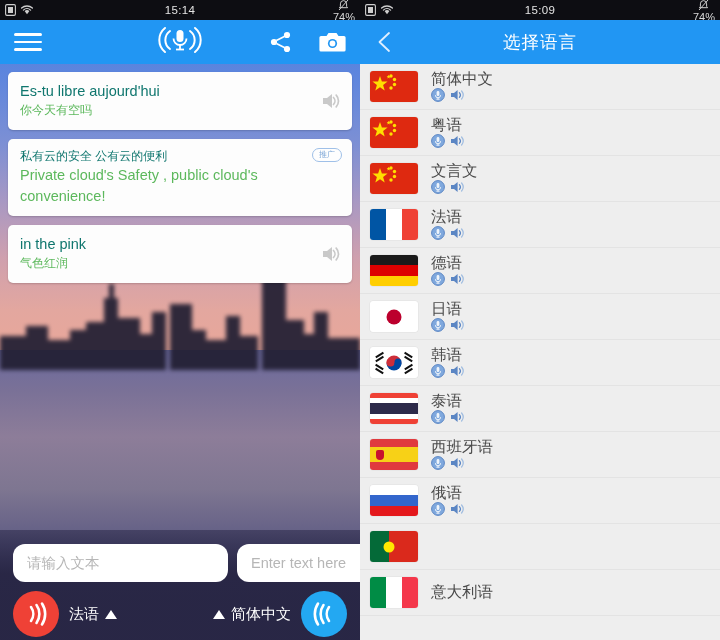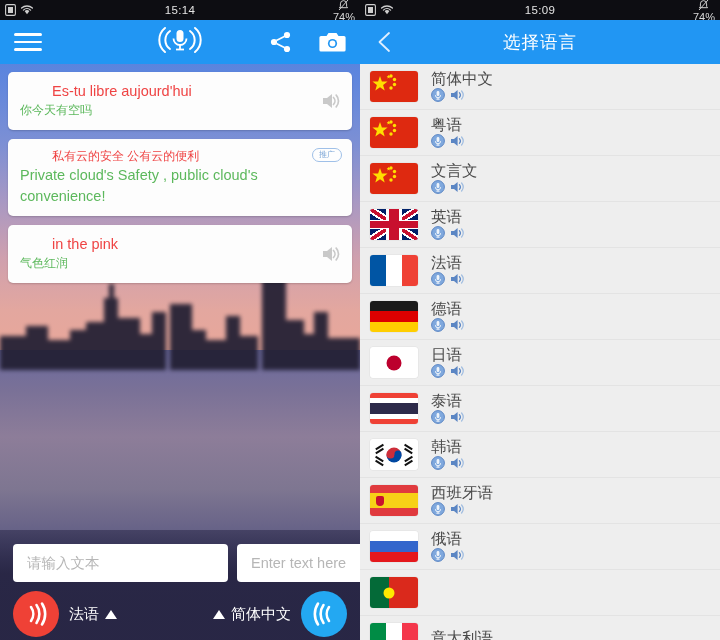--- a/index.html
+++ b/index.html
@@ -71,22 +71,22 @@
   .bld { position:absolute; bottom:0; background:#221f33; }
 
   
   .cards { position:relative; z-index:3; padding:8px 8px 0 8px; }
   .card {
     background:#fdfdfd; border-radius:5px; margin-bottom:9px;
     padding:9px 12px; position:relative; min-height:58px;
     box-shadow:0 1px 2px rgba(0,0,0,.18);
   }
   .card .src {
-    color:#ef4444; font-size:14.5px; line-height:1.45;
-    padding-right:36px; word-break:break-word;margin-left:32px;
+    color:#0f766e; font-size:14.5px; line-height:1.45;
+    padding-right:36px; word-break:break-word;
   }
   .card .dst {
     color:#5cb85c; font-size:14.5px; line-height:1.45;
     padding-right:36px; word-break:break-word;
   }
   .card .dst.cn, .card .src.cn { font-size:12px; }
   .card-speaker {
     position:absolute; right:11px; top:50%; transform:translateY(-50%);
   }
   .promo-badge {
@@ -95,21 +95,21 @@
     font-size:8px; padding:1px 6px; line-height:1.3; background:rgba(255,255,255,.6);
   }
 
   
   .composer {
     position:absolute; left:0; right:0; bottom:0; height:110px; z-index:4;
     background:linear-gradient(180deg, rgba(42,40,72,.55), rgba(38,36,66,.92) 40%, rgba(40,38,68,.95));
   }
   .inputs { display:flex; gap:9px; padding:14px 13px 0 13px; }
   .tinput {
-    flex:1; height:38px; background:#fff; border:none; border-radius:4px;
+    flex:1; height:38px; background:#fff; border:none; border-radius:12px;
     padding:0 14px; font-size:14.5px; color:#333; outline:none;
     font-family:"Liberation Sans","DejaVu Sans",sans-serif;
   }
   .tinput::placeholder { color:#b6b6b6; }
   .ctrls {
     display:flex; align-items:center; justify-content:space-between;
     padding:9px 13px 0 13px;
   }
   .ctrl-grp { display:flex; align-items:center; gap:10px; }
   .circ-btn {
@@ -493,43 +493,20 @@
               </svg>
               <svg width="16" height="14" viewBox="0 0 16 14">
                 <path d="M1 5 h3 l3.6-3 v10 L4 9 H1 z" fill="#5b86c4"></path>
                 <path d="M9.4 4.6 a3.6 3.6 0 0 1 0 4.8" fill="none" stroke="#5b86c4" stroke-width="1.2" stroke-linecap="round"></path>
                 <path d="M11.6 3 a6.3 6.3 0 0 1 0 8" fill="none" stroke="#9dbbe0" stroke-width="1.2" stroke-linecap="round"></path>
               </svg>
             </div>
           </div>
         </div>
         <div class="langrow">
-          <div class="flag f-uk">
-            <i></i>
-            <b></b>
-          </div>
-          <div class="langmeta">
-            <div class="langname">英语</div>
-            <div class="langicons">
-              <svg width="14" height="14" viewBox="0 0 14 14">
-                <circle cx="7" cy="7" r="6.4" fill="#7fa8dd" stroke="#5b86c4" stroke-width="1"></circle>
-                <rect x="5.6" y="3.1" width="2.8" height="5" rx="1.4" fill="#eef4fb"></rect>
-                <path d="M4.4 7.2 a2.6 2.6 0 0 0 5.2 0" fill="none" stroke="#eef4fb" stroke-width="1"></path>
-                <line x1="7" y1="9.6" x2="7" y2="11.1" stroke="#eef4fb" stroke-width="1"></line>
-                <line x1="5.4" y1="11.2" x2="8.6" y2="11.2" stroke="#eef4fb" stroke-width="1"></line>
-              </svg>
-              <svg width="16" height="14" viewBox="0 0 16 14">
-                <path d="M1 5 h3 l3.6-3 v10 L4 9 H1 z" fill="#5b86c4"></path>
-                <path d="M9.4 4.6 a3.6 3.6 0 0 1 0 4.8" fill="none" stroke="#5b86c4" stroke-width="1.2" stroke-linecap="round"></path>
-                <path d="M11.6 3 a6.3 6.3 0 0 1 0 8" fill="none" stroke="#9dbbe0" stroke-width="1.2" stroke-linecap="round"></path>
-              </svg>
-            </div>
-          </div>
-        </div>
-        <div class="langrow">
           <div class="flag f-fr"></div>
           <div class="langmeta">
             <div class="langname">法语</div>
             <div class="langicons">
               <svg width="14" height="14" viewBox="0 0 14 14">
                 <circle cx="7" cy="7" r="6.4" fill="#7fa8dd" stroke="#5b86c4" stroke-width="1"></circle>
                 <rect x="5.6" y="3.1" width="2.8" height="5" rx="1.4" fill="#eef4fb"></rect>
                 <path d="M4.4 7.2 a2.6 2.6 0 0 0 5.2 0" fill="none" stroke="#eef4fb" stroke-width="1"></path>
                 <line x1="7" y1="9.6" x2="7" y2="11.1" stroke="#eef4fb" stroke-width="1"></line>
                 <line x1="5.4" y1="11.2" x2="8.6" y2="11.2" stroke="#eef4fb" stroke-width="1"></line>
@@ -561,40 +538,20 @@
               </svg>
             </div>
           </div>
         </div>
         <div class="langrow">
           <div class="flag f-jp">
             <i></i>
           </div>
           <div class="langmeta">
             <div class="langname">日语</div>
-            <div class="langicons">
-              <svg width="14" height="14" viewBox="0 0 14 14">
-                <circle cx="7" cy="7" r="6.4" fill="#7fa8dd" stroke="#5b86c4" stroke-width="1"></circle>
-                <rect x="5.6" y="3.1" width="2.8" height="5" rx="1.4" fill="#eef4fb"></rect>
-                <path d="M4.4 7.2 a2.6 2.6 0 0 0 5.2 0" fill="none" stroke="#eef4fb" stroke-width="1"></path>
-                <line x1="7" y1="9.6" x2="7" y2="11.1" stroke="#eef4fb" stroke-width="1"></line>
-                <line x1="5.4" y1="11.2" x2="8.6" y2="11.2" stroke="#eef4fb" stroke-width="1"></line>
-              </svg>
-              <svg width="16" height="14" viewBox="0 0 16 14">
-                <path d="M1 5 h3 l3.6-3 v10 L4 9 H1 z" fill="#5b86c4"></path>
-                <path d="M9.4 4.6 a3.6 3.6 0 0 1 0 4.8" fill="none" stroke="#5b86c4" stroke-width="1.2" stroke-linecap="round"></path>
-                <path d="M11.6 3 a6.3 6.3 0 0 1 0 8" fill="none" stroke="#9dbbe0" stroke-width="1.2" stroke-linecap="round"></path>
-              </svg>
-            </div>
-          </div>
-        </div>
-        <div class="langrow">
-          <div class="flag f-th"></div>
-          <div class="langmeta">
-            <div class="langname">泰语</div>
             <div class="langicons">
               <svg width="14" height="14" viewBox="0 0 14 14">
                 <circle cx="7" cy="7" r="6.4" fill="#7fa8dd" stroke="#5b86c4" stroke-width="1"></circle>
                 <rect x="5.6" y="3.1" width="2.8" height="5" rx="1.4" fill="#eef4fb"></rect>
                 <path d="M4.4 7.2 a2.6 2.6 0 0 0 5.2 0" fill="none" stroke="#eef4fb" stroke-width="1"></path>
                 <line x1="7" y1="9.6" x2="7" y2="11.1" stroke="#eef4fb" stroke-width="1"></line>
                 <line x1="5.4" y1="11.2" x2="8.6" y2="11.2" stroke="#eef4fb" stroke-width="1"></line>
               </svg>
               <svg width="16" height="14" viewBox="0 0 16 14">
                 <path d="M1 5 h3 l3.6-3 v10 L4 9 H1 z" fill="#5b86c4"></path>
@@ -628,20 +585,40 @@
               </svg>
               <svg width="16" height="14" viewBox="0 0 16 14">
                 <path d="M1 5 h3 l3.6-3 v10 L4 9 H1 z" fill="#5b86c4"></path>
                 <path d="M9.4 4.6 a3.6 3.6 0 0 1 0 4.8" fill="none" stroke="#5b86c4" stroke-width="1.2" stroke-linecap="round"></path>
                 <path d="M11.6 3 a6.3 6.3 0 0 1 0 8" fill="none" stroke="#9dbbe0" stroke-width="1.2" stroke-linecap="round"></path>
               </svg>
             </div>
           </div>
         </div>
         <div class="langrow">
+          <div class="flag f-th"></div>
+          <div class="langmeta">
+            <div class="langname">泰语</div>
+            <div class="langicons">
+              <svg width="14" height="14" viewBox="0 0 14 14">
+                <circle cx="7" cy="7" r="6.4" fill="#7fa8dd" stroke="#5b86c4" stroke-width="1"></circle>
+                <rect x="5.6" y="3.1" width="2.8" height="5" rx="1.4" fill="#eef4fb"></rect>
+                <path d="M4.4 7.2 a2.6 2.6 0 0 0 5.2 0" fill="none" stroke="#eef4fb" stroke-width="1"></path>
+                <line x1="7" y1="9.6" x2="7" y2="11.1" stroke="#eef4fb" stroke-width="1"></line>
+                <line x1="5.4" y1="11.2" x2="8.6" y2="11.2" stroke="#eef4fb" stroke-width="1"></line>
+              </svg>
+              <svg width="16" height="14" viewBox="0 0 16 14">
+                <path d="M1 5 h3 l3.6-3 v10 L4 9 H1 z" fill="#5b86c4"></path>
+                <path d="M9.4 4.6 a3.6 3.6 0 0 1 0 4.8" fill="none" stroke="#5b86c4" stroke-width="1.2" stroke-linecap="round"></path>
+                <path d="M11.6 3 a6.3 6.3 0 0 1 0 8" fill="none" stroke="#9dbbe0" stroke-width="1.2" stroke-linecap="round"></path>
+              </svg>
+            </div>
+          </div>
+        </div>
+        <div class="langrow">
           <div class="flag f-es">
             <i></i>
           </div>
           <div class="langmeta">
             <div class="langname">西班牙语</div>
             <div class="langicons">
               <svg width="14" height="14" viewBox="0 0 14 14">
                 <circle cx="7" cy="7" r="6.4" fill="#7fa8dd" stroke="#5b86c4" stroke-width="1"></circle>
                 <rect x="5.6" y="3.1" width="2.8" height="5" rx="1.4" fill="#eef4fb"></rect>
                 <path d="M4.4 7.2 a2.6 2.6 0 0 0 5.2 0" fill="none" stroke="#eef4fb" stroke-width="1"></path>

